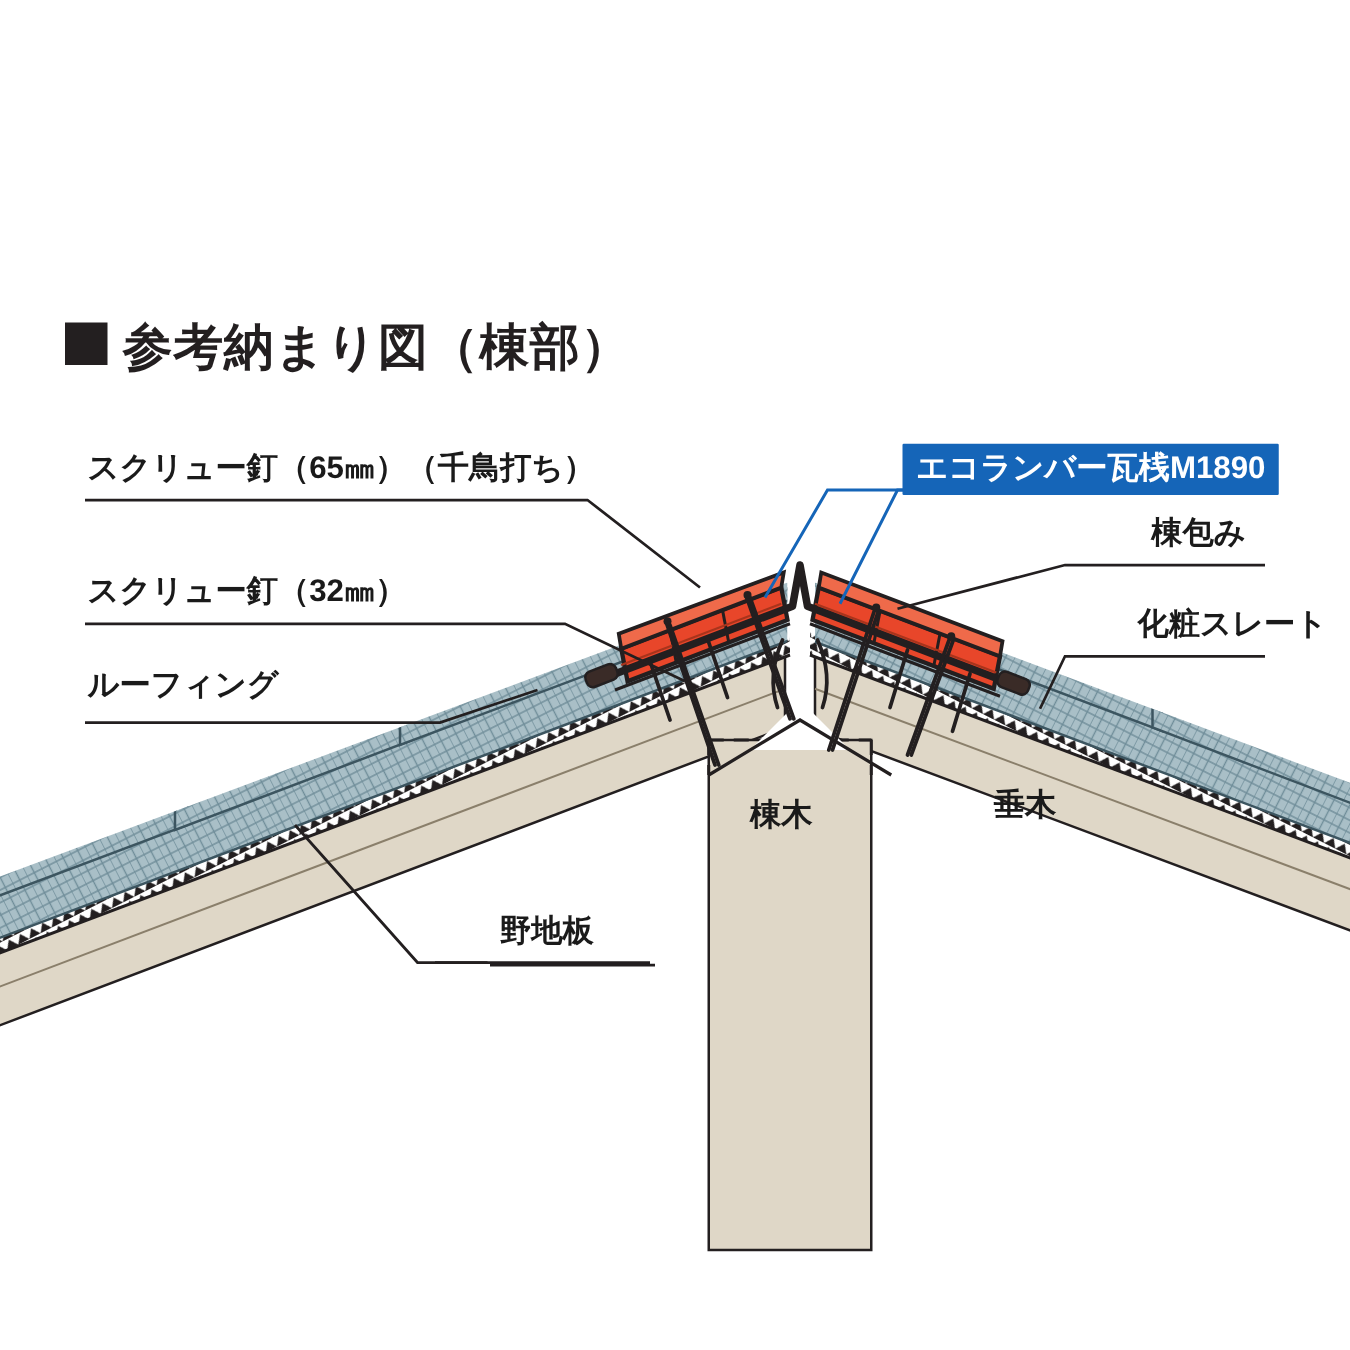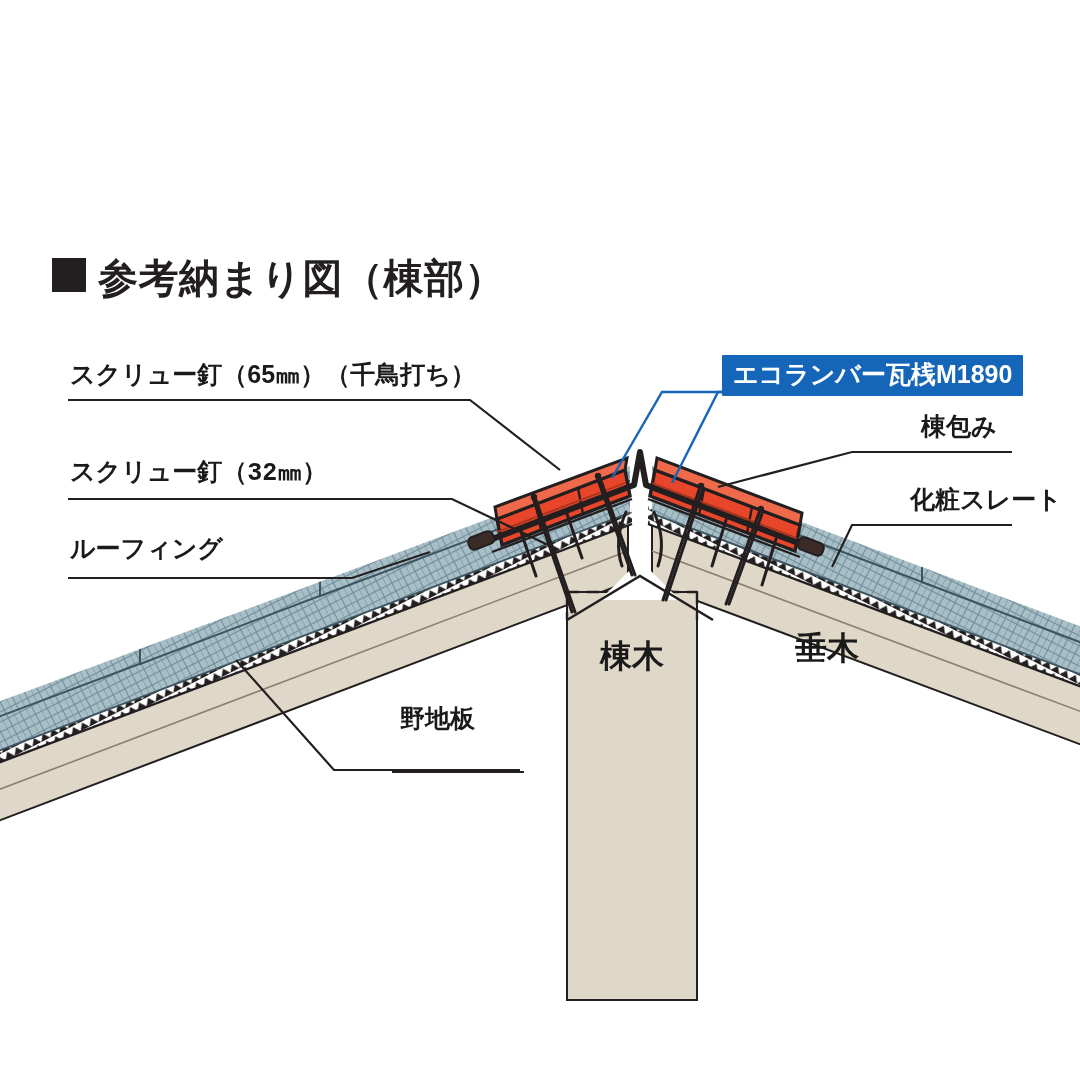--- a/index.html
+++ b/index.html
@@ -27,21 +27,21 @@
 
   
   .lbl{
     position:absolute;white-space:nowrap;color:#1a1a1a;
     font-size:25px;font-weight:bold;line-height:1;
   }
 
   
   .inner-lbl{
     position:absolute;white-space:nowrap;color:#1a1a1a;
-    font-size:32px;font-weight:bold;line-height:1;
+    font-size:25px;font-weight:bold;line-height:1;
   }
 
   
   .blue-box{
     position:absolute;left:722px;top:355px;
     background:#1565b8;color:#ffffff;
     font-size:25px;font-weight:bold;line-height:1;
     padding:7px 11px 9px 11px;white-space:nowrap;
     border-radius:1px;
     text-align:center;
@@ -218,25 +218,25 @@
 </svg>
 </div>
 
 <div class="title-row">
   <div class="title-square"></div>
   <div class="title-text">参考納まり図（棟部）</div>
 </div>
 
 <div class="lbl" style="left:70px;top:362px;text-align:center;">スクリュー釘（65㎜）（千鳥打ち）</div>
 
-<div class="lbl" style="left:70px;top:461px;font-family:Liberation Mono, monospace;">スクリュー釘（32㎜）</div>
+<div class="lbl" style="left:70px;top:461px;">スクリュー釘（32㎜）</div>
 
 <div class="lbl" style="left:70px;top:536px;">ルーフィング</div>
 
-<div class="lbl" style="left:400px;top:706px;">野地板</div>
+<div class="lbl" style="left:400px;top:733px;">野地板</div>
 
 <div class="lbl" style="left:921px;top:414px;">棟包み</div>
 
 <div class="lbl" style="left:910px;top:487px;">化粧スレート</div>
 
 <div class="blue-box">エコランバー瓦桟M1890</div>
 
 <div class="inner-lbl" style="left:600px;top:640px;">棟木</div>
 
 <div class="inner-lbl" style="left:795px;top:632px;">垂木</div>

